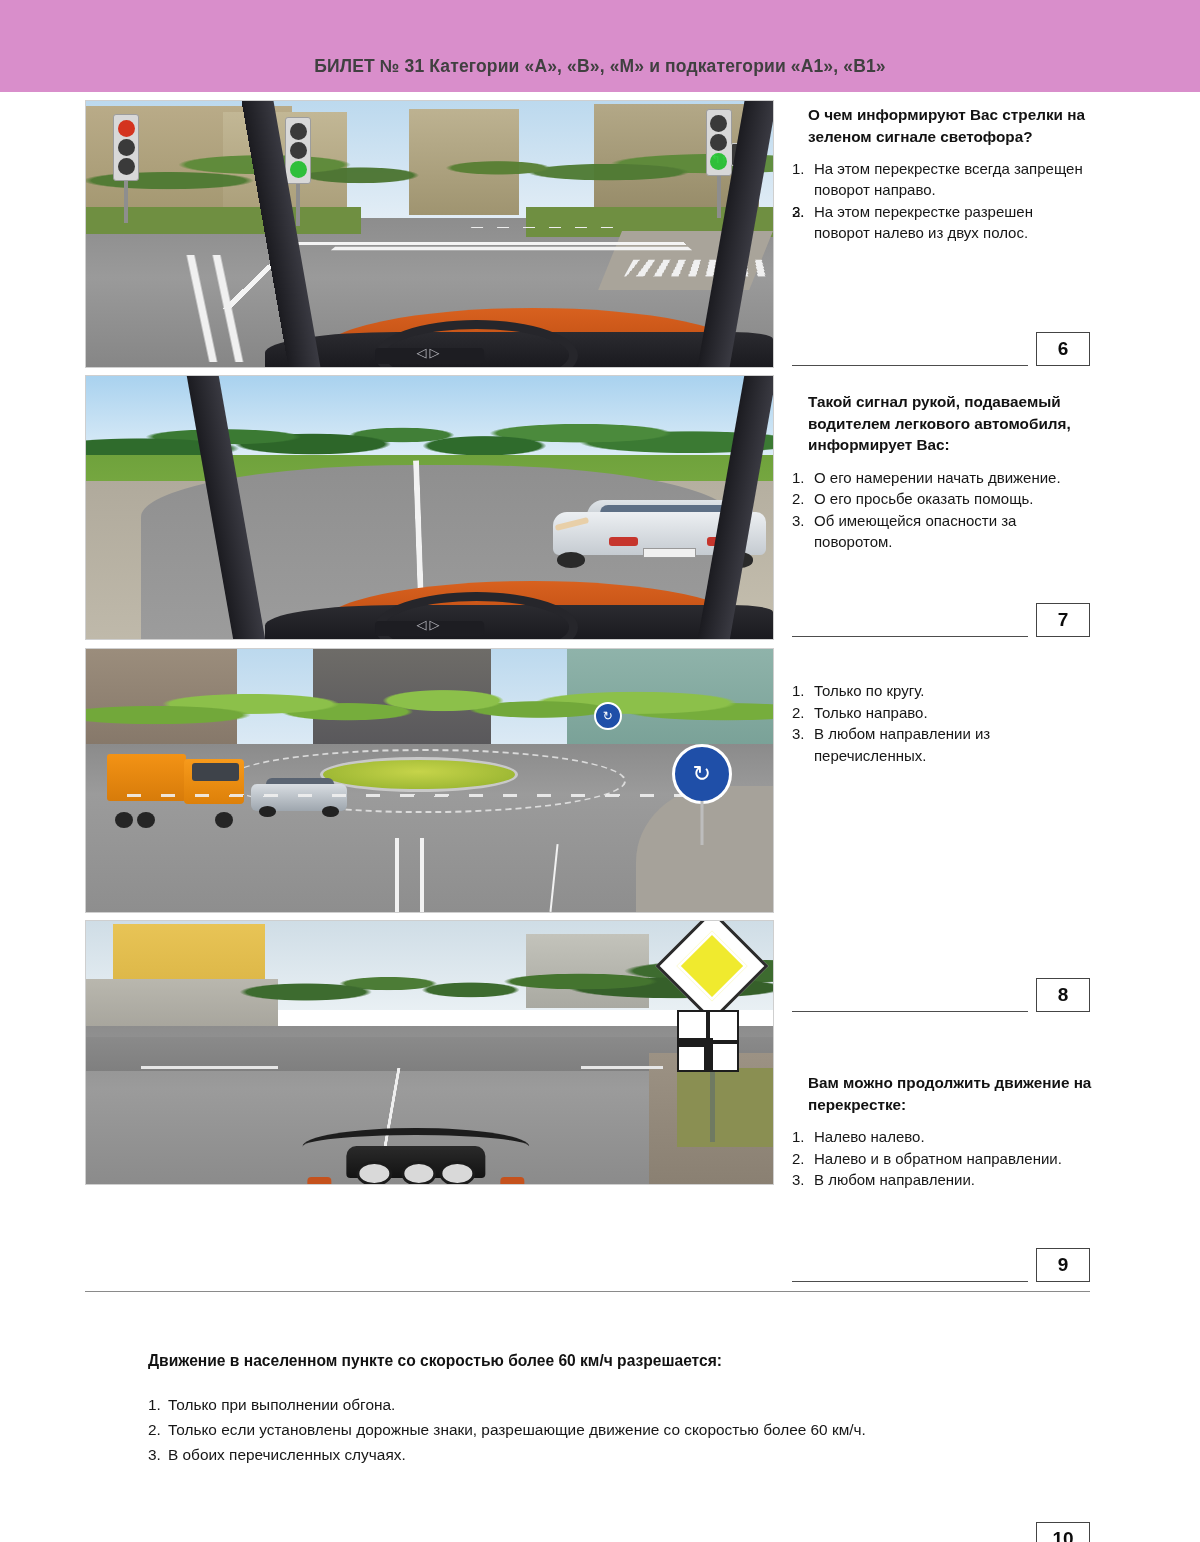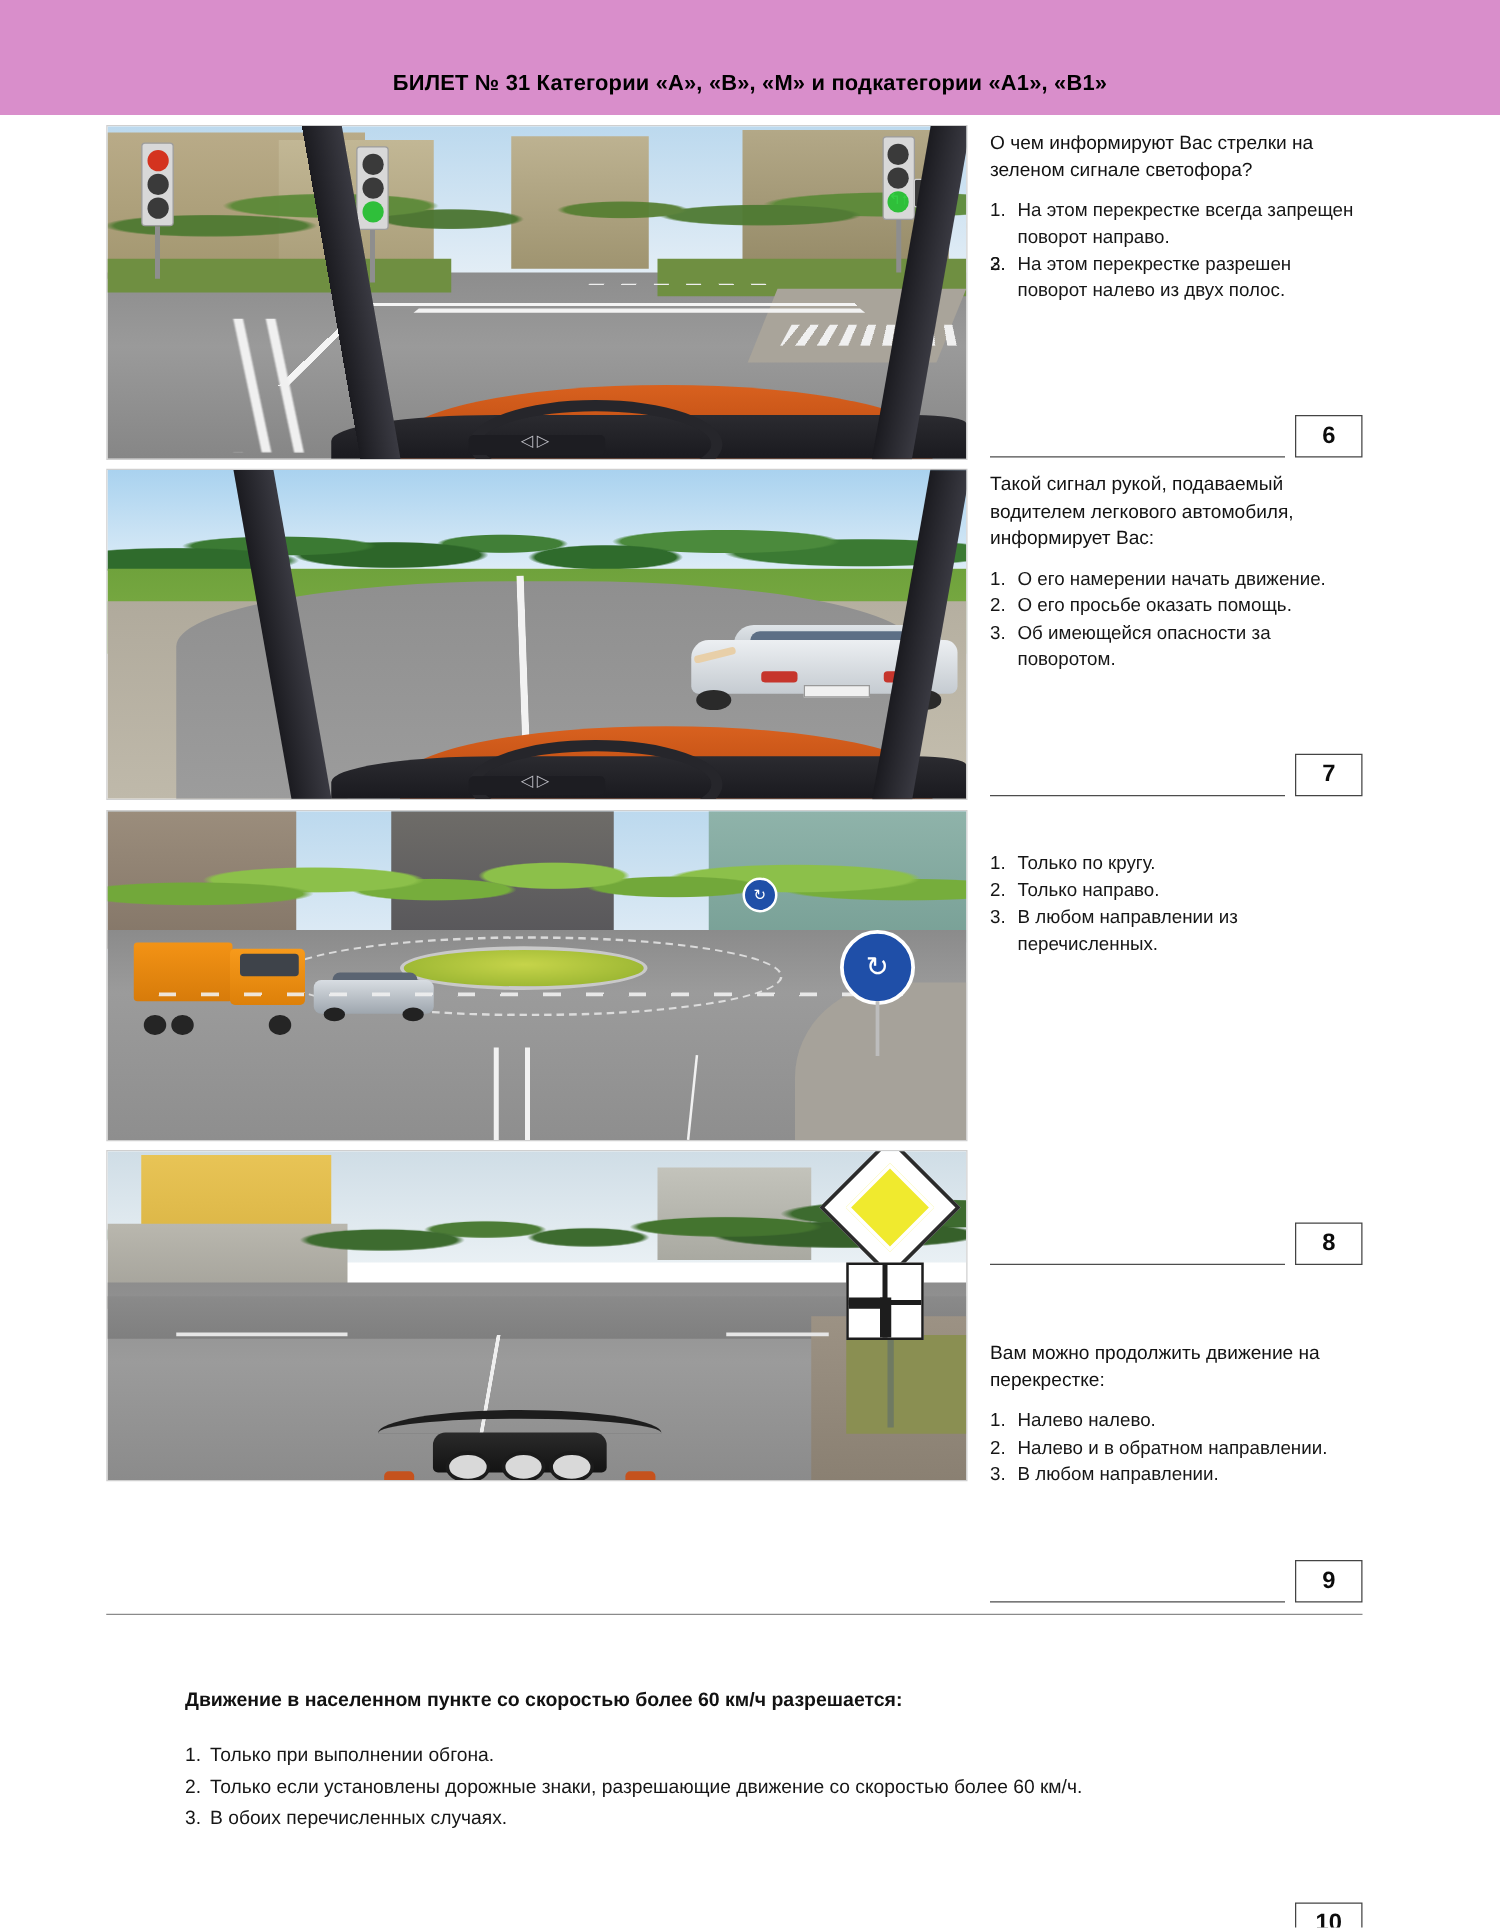--- a/index.html
+++ b/index.html
@@ -24,21 +24,21 @@
     position: relative;
   }
   .header-title {
     position: absolute;
     left: 0;
     right: 0;
     top: 56px;
     text-align: center;
     font-size: 17.5px;
     font-weight: bold;
-    color: #000000;
+    color: #404040;
     letter-spacing: 0.15px;
   }
 
   
   .page {
     position: relative;
     width: 1200px;
   }
 
   
@@ -55,23 +55,23 @@
     border: 1px solid #cfcfcf;
     box-sizing: border-box;
   }
   .qtext {
     position: absolute;
     left: 792px;
     width: 300px;
   }
   .qtitle {
     font-size: 15.3px;
-    font-weight: normal;
+    font-weight: bold;
     line-height: 21.5px;
-    margin: 0 0 11px 0;
+    margin: 0 0 11px 16px;
     color: #121212;
   }
   .answers {
     margin: 0;
     padding: 0;
     list-style: none;
   }
   .answers li {
     font-size: 15px;
     line-height: 21.2px;
@@ -510,21 +510,21 @@
         <div class="s1-hood"></div>
         <div class="s1-dash"></div>
         <div class="wheel"></div>
         <div class="wheel-hub"></div>
         <div class="turn-arrows">◁▷</div>
         <div class="pillar left" style="left: 18%;"></div>
         <div class="pillar right"></div>
       </div>
     </div>
 
-    <div class="qtext" style="top: 2px;">
+    <div class="qtext" style="top: 16px;">
       <p class="qtitle">Такой сигнал рукой, подаваемый водителем легкового автомобиля, информирует Вас:</p>
       <ol class="answers">
         <li>
           <span class="num">1.</span>
           <span>О его намерении начать движение.</span>
         </li>
         <li>
           <span class="num">2.</span>
           <span>О его просьбе оказать помощь.</span>
         </li>

